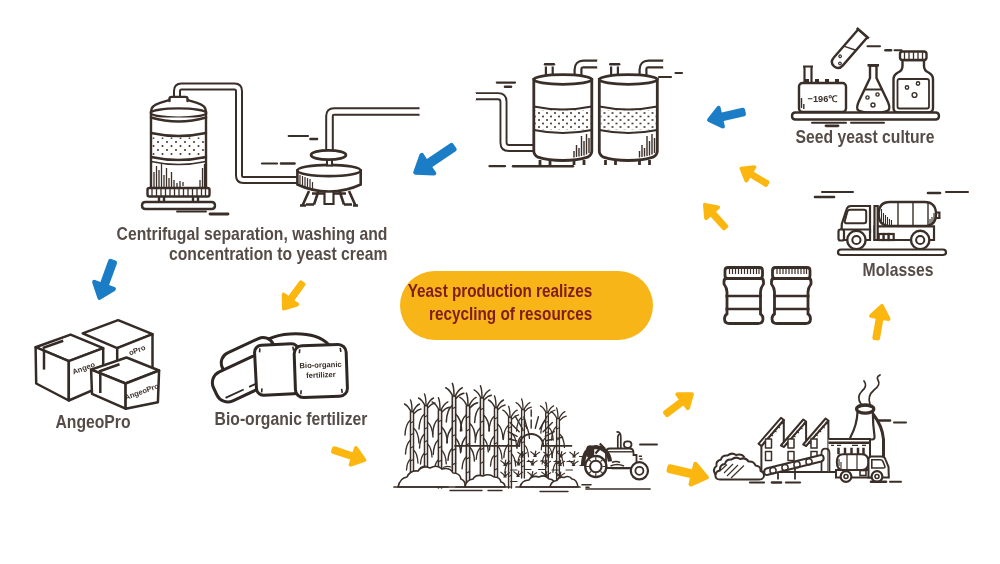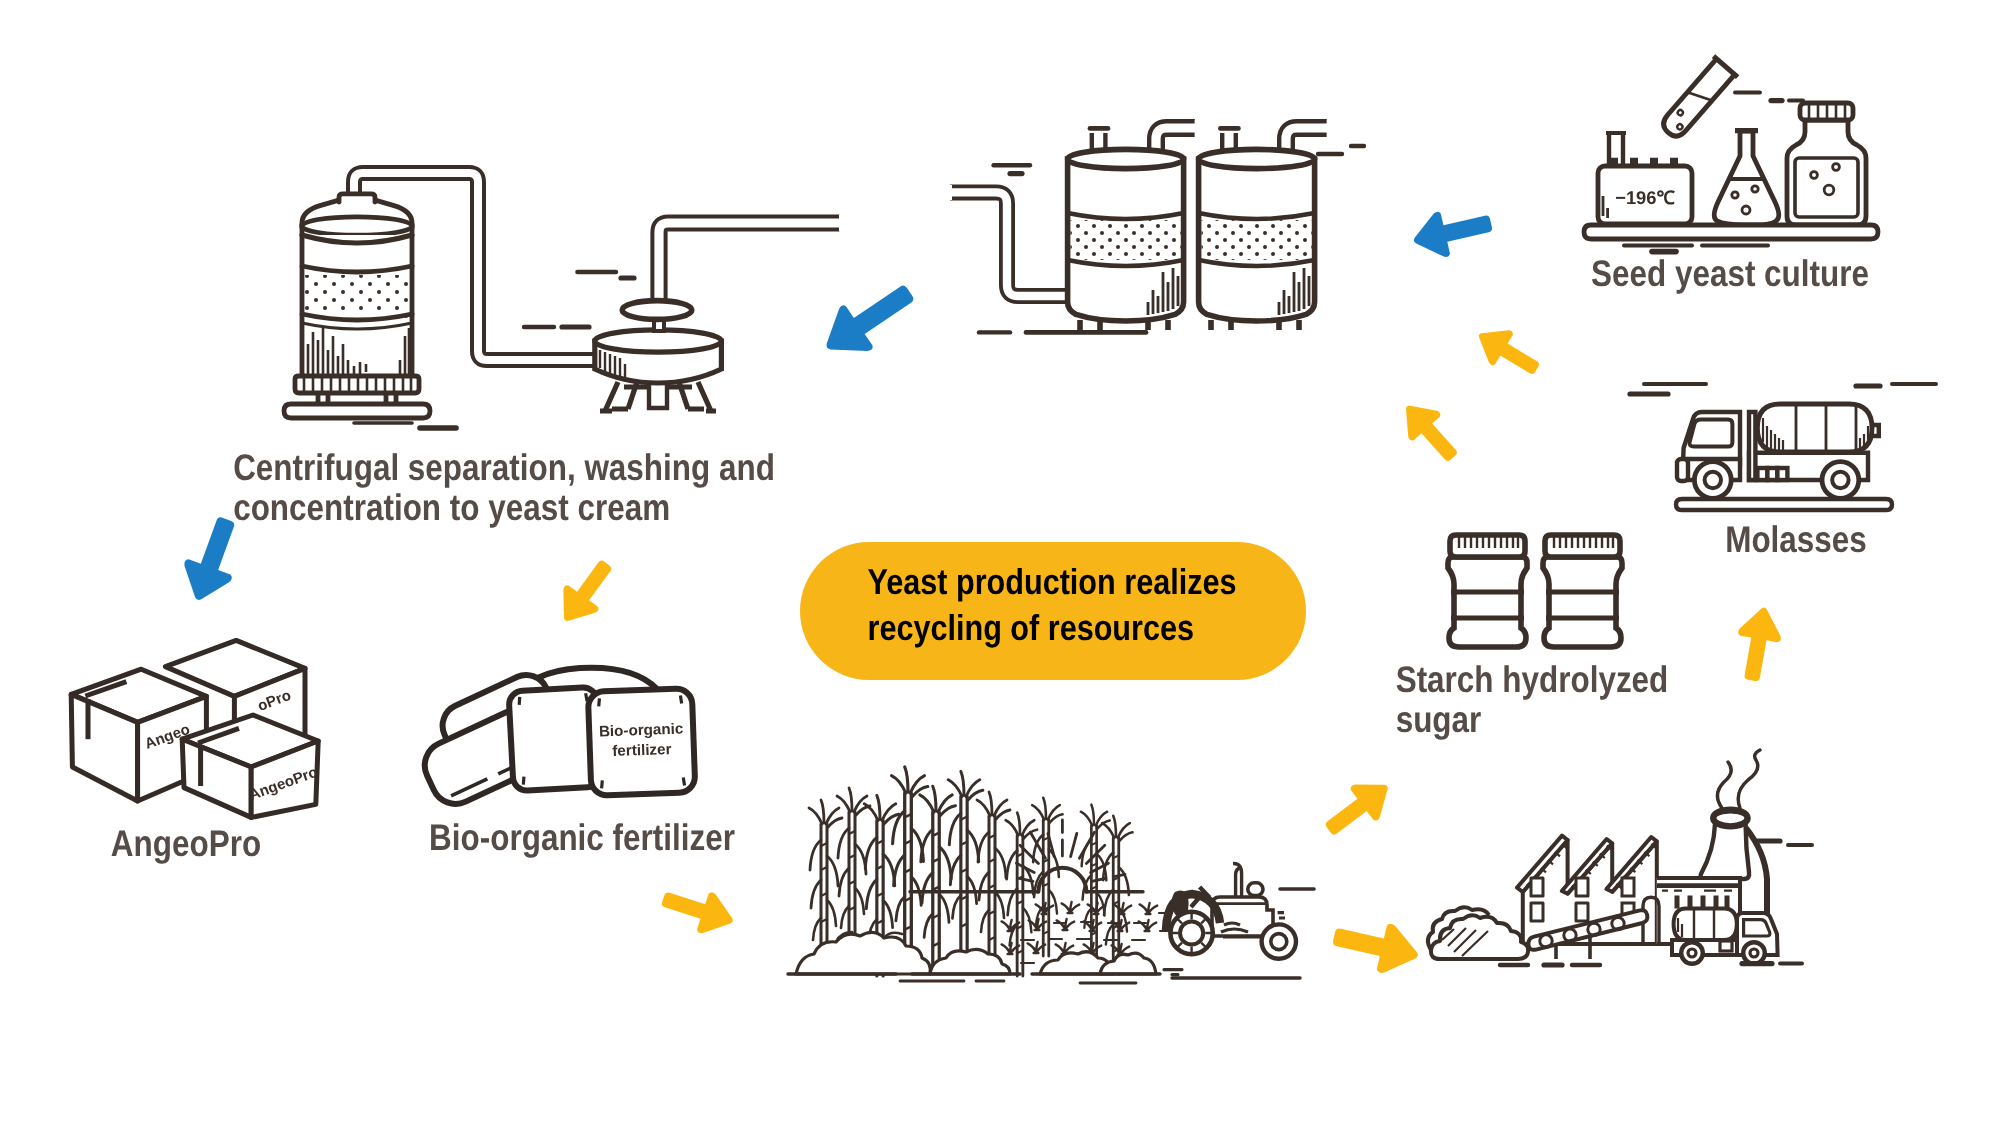--- a/index.html
+++ b/index.html
@@ -1,33 +1,32 @@
 <!DOCTYPE html>
 <html><head>
 <meta charset="utf-8">
 <style>
 html,body{margin:0;padding:0;}
 #stage{position:relative;width:1000px;height:564px;background:#ffffff;overflow:hidden;
   font-family:"Liberation Sans",sans-serif;}
-.lbl{position:absolute;color:#564c47;font-weight:bold;text-align:left;
+.lbl{position:absolute;color:#564c47;font-weight:bold;text-align:right;
   font-size:18.5px;line-height:20px;letter-spacing:0px;white-space:nowrap;}
 .lbl>span{display:inline-block;transform:scaleX(0.85);}
 svg{position:absolute;overflow:visible;}
 </style>
 </head>
 <body>
 <div id="stage">
 
 <div style="position:absolute;left:400px;top:271px;width:253px;height:69px;background:#f8b517;border-radius:35px;"></div>
-<div class="lbl" style="left:526px;top:280px;transform:translateX(-50%);color:#000000;font-size:18px;line-height:23px;"><span>Yeast production realizes<br>recycling of resources</span></div>
+<div class="lbl" style="left:500px;top:280px;transform:translateX(-50%);color:#7f1d1d;font-size:18px;line-height:23px;"><span>Yeast production realizes<br>recycling of resources</span></div>
 
 <div class="lbl" style="left:252px;top:224px;transform:translateX(-50%);text-decoration:underline;"><span>Centrifugal separation, washing and<br>concentration to yeast cream</span></div>
 <div class="lbl" style="left:865px;top:127px;transform:translateX(-50%);"><span>Seed yeast culture</span></div>
 <div class="lbl" style="left:898px;top:260px;transform:translateX(-50%);"><span>Molasses</span></div>
-<div class="lbl" style="left:766px;top:330px;transform:translateX(-50%);"><span>Starch hydrolyzed<br>sugar</span></div>
 <div class="lbl" style="left:93px;top:412px;transform:translateX(-50%);"><span>AngeoPro</span></div>
 <div class="lbl" style="left:291px;top:409px;transform:translateX(-50%);"><span>Bio-organic fertilizer</span></div>
 
 <svg id="arrA1" width="60" height="34" viewBox="0 0 60 34" style="left:404px;top:143px;transform:rotate(146deg) scale(0.88);transform-origin:30px 17px;">
  <path fill="#1b7dc6" d="M4 11.5 L36 11.5 L36 3.5 Q37 1 40 2.5 L57 15 Q59 17 57 19 L40 31.5 Q37 33 36 30.5 L36 22.5 L4 22.5 Q1.5 22.5 1.5 19.5 L1.5 14.5 Q1.5 11.5 4 11.5 Z"></path>
 </svg>
 <svg id="arrA2" width="50" height="30" viewBox="0 0 50 30" style="left:701px;top:101px;transform:rotate(167deg) scale(0.85);transform-origin:25px 15px;">
  <path fill="#1b7dc6" d="M4 10 L29 10 L29 3 Q30 0.5 33 2 L47 13.2 Q49 15 47 16.8 L33 28 Q30 29.5 29 27 L29 20 L4 20 Q1.5 20 1.5 17.5 L1.5 12.5 Q1.5 10 4 10 Z"></path>
 </svg>
 <svg id="arrA3" width="50" height="30" viewBox="0 0 50 30" style="left:81px;top:265px;transform:rotate(110deg) scale(0.92);transform-origin:25px 15px;">

